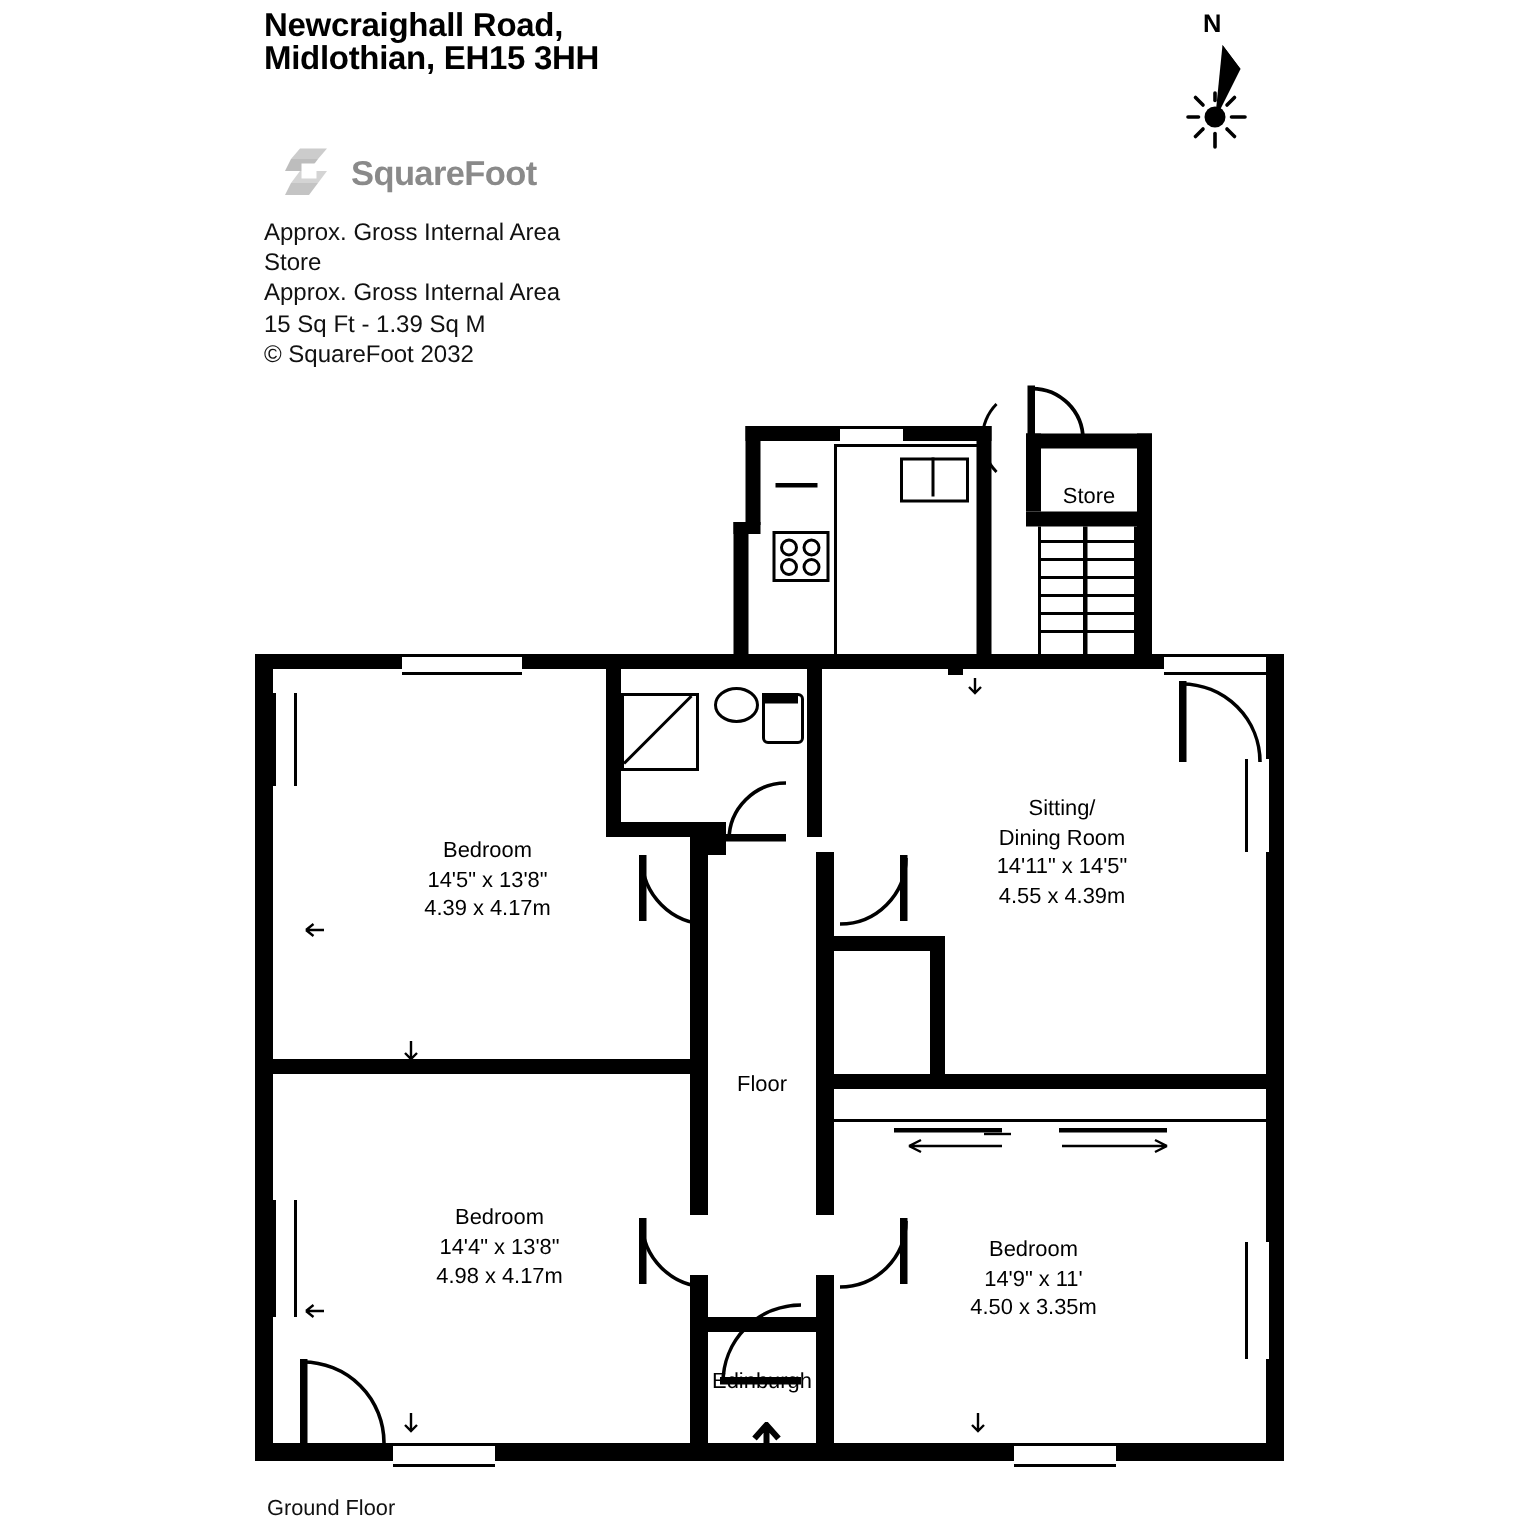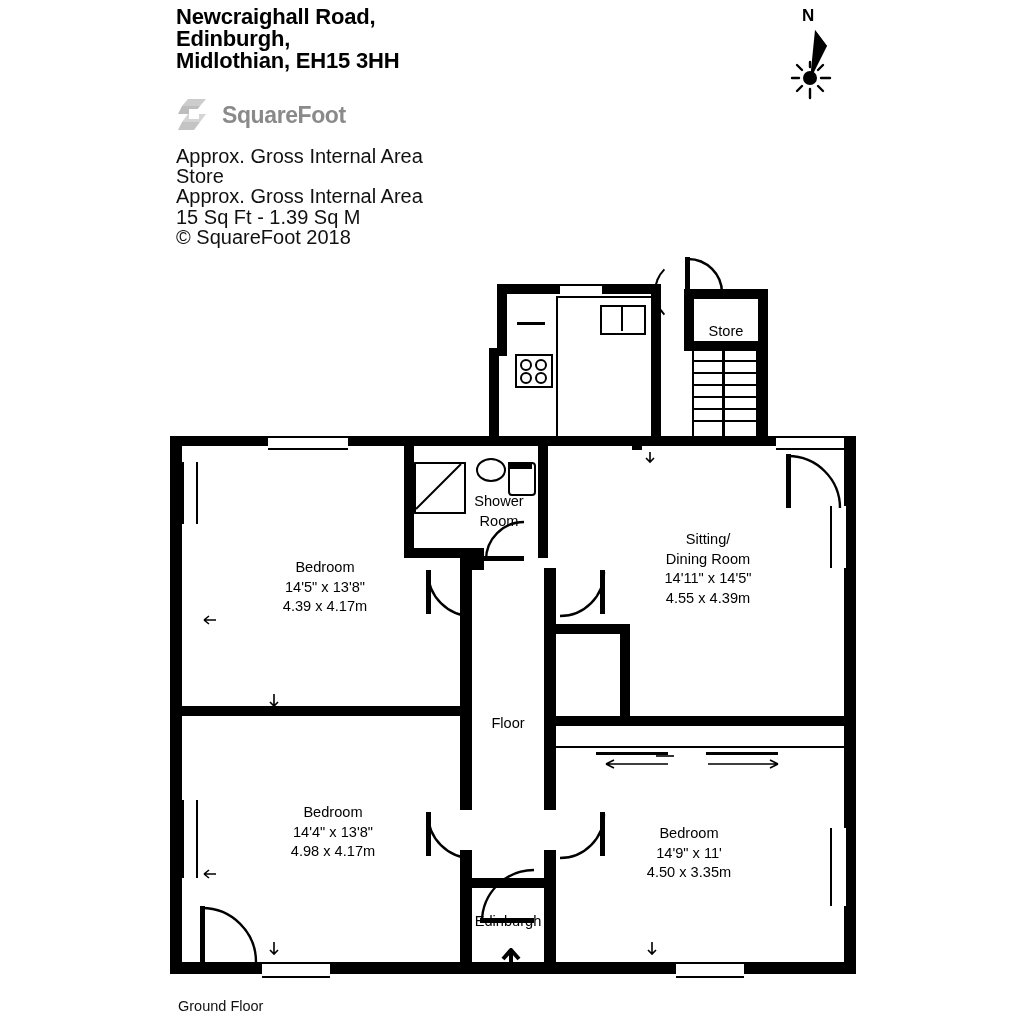--- a/index.html
+++ b/index.html
@@ -25,21 +25,21 @@
   }
   .addr-line {
     font-size: 22px;
     font-weight: bold;
     line-height: 22px;
     letter-spacing: -0.2px;
   }
 
   #logo-block {
     position: absolute;
-    left: 176px;
+    left: 188px;
     top: 96px;
     height: 38px;
     display: flex;
     align-items: center;
   }
   #logo-mark {
     width: 40px;
     height: 38px;
     position: relative;
     margin-right: 6px;
@@ -51,21 +51,21 @@
     letter-spacing: -0.4px;
   }
 
   #area-block {
     position: absolute;
     left: 176px;
     top: 146px;
     width: 430px;
   }
   .area-line {
-    font-size: 20px;
+    font-size: 16px;
     line-height: 20.2px;
     color: #111111;
   }
 
   #ground-floor {
     position: absolute;
     left: 178px;
     top: 998px;
     font-size: 14.5px;
     color: #111;
@@ -144,21 +144,20 @@
   .thin {
     position: absolute;
     background: #000;
   }
 </style>
 </head>
 <body>
 
 <div id="header">
   <div class="addr-line">Newcraighall Road,</div>
-  <div class="addr-line">Edinburgh,</div>
   <div class="addr-line">Midlothian, EH15 3HH</div>
 </div>
 
 <div id="logo-block">
   <span id="logo-mark">
     <svg width="40" height="38" viewBox="0 0 40 38" aria-hidden="true">
       <path d="M12 3 L30 3 L24 10 L6 10 Z" fill="#cccccc"></path>
       <path d="M6 10 L24 10 L18 18 L2 18 Z" fill="#bdbdbd"></path>
       <path d="M12 18 L30 18 L24 26 L6 26 Z" fill="#d4d4d4"></path>
       <path d="M6 26 L24 26 L18 34 L2 34 Z" fill="#c4c4c4"></path>
@@ -166,21 +165,21 @@
     </svg>
   </span>
   <span id="logo-text">SquareFoot</span>
 </div>
 
 <div id="area-block">
   <div class="area-line">Approx. Gross Internal Area</div>
   <div class="area-line">Store</div>
   <div class="area-line">Approx. Gross Internal Area</div>
   <div class="area-line">15 Sq Ft  -  1.39 Sq M</div>
-  <div class="area-line">© SquareFoot 2018</div>
+  <div class="area-line">© SquareFoot 2032</div>
 </div>
 
 <div id="compass">
   <div id="compass-n">N</div>
   <svg width="90" height="104" viewBox="0 0 90 104">
     <path d="M30 74 L35 24 L47 40 Z" fill="#000000"></path>
     <path d="M35 24 L47 40 L40 42 Z" fill="#000000"></path>
     <circle cx="30" cy="72" r="7" fill="#000000"></circle>
     <g stroke="#000000" stroke-width="2.4" stroke-linecap="round">
       <line x1="30" y1="56" x2="30" y2="61"></line>
@@ -364,24 +363,20 @@
   </svg>
   <svg style="position:absolute; left:642px; top:940px;" width="20" height="16">
     <path d="M10 2 L10 14 M6 10 L10 14 L14 10" stroke="#000" stroke-width="1.6" fill="none"></path>
   </svg>
 
 
   <div class="room-label" style="left:676px; top:322px; width:100px;">
     <span class="nm">Store</span>
   </div>
 
-  <div class="room-label" style="left:444px; top:492px; width:110px;">
-    <span class="nm">Shower</span>
-    <span class="nm">Room</span>
-  </div>
 
   <div class="room-label" style="left:238px; top:558px; width:174px;">
     <span class="nm">Bedroom</span>
     <span class="dim">14'5" x 13'8"</span>
     <span class="dim">4.39 x 4.17m</span>
   </div>
 
   <div class="room-label" style="left:246px; top:803px; width:174px;">
     <span class="nm">Bedroom</span>
     <span class="dim">14'4" x 13'8"</span>

